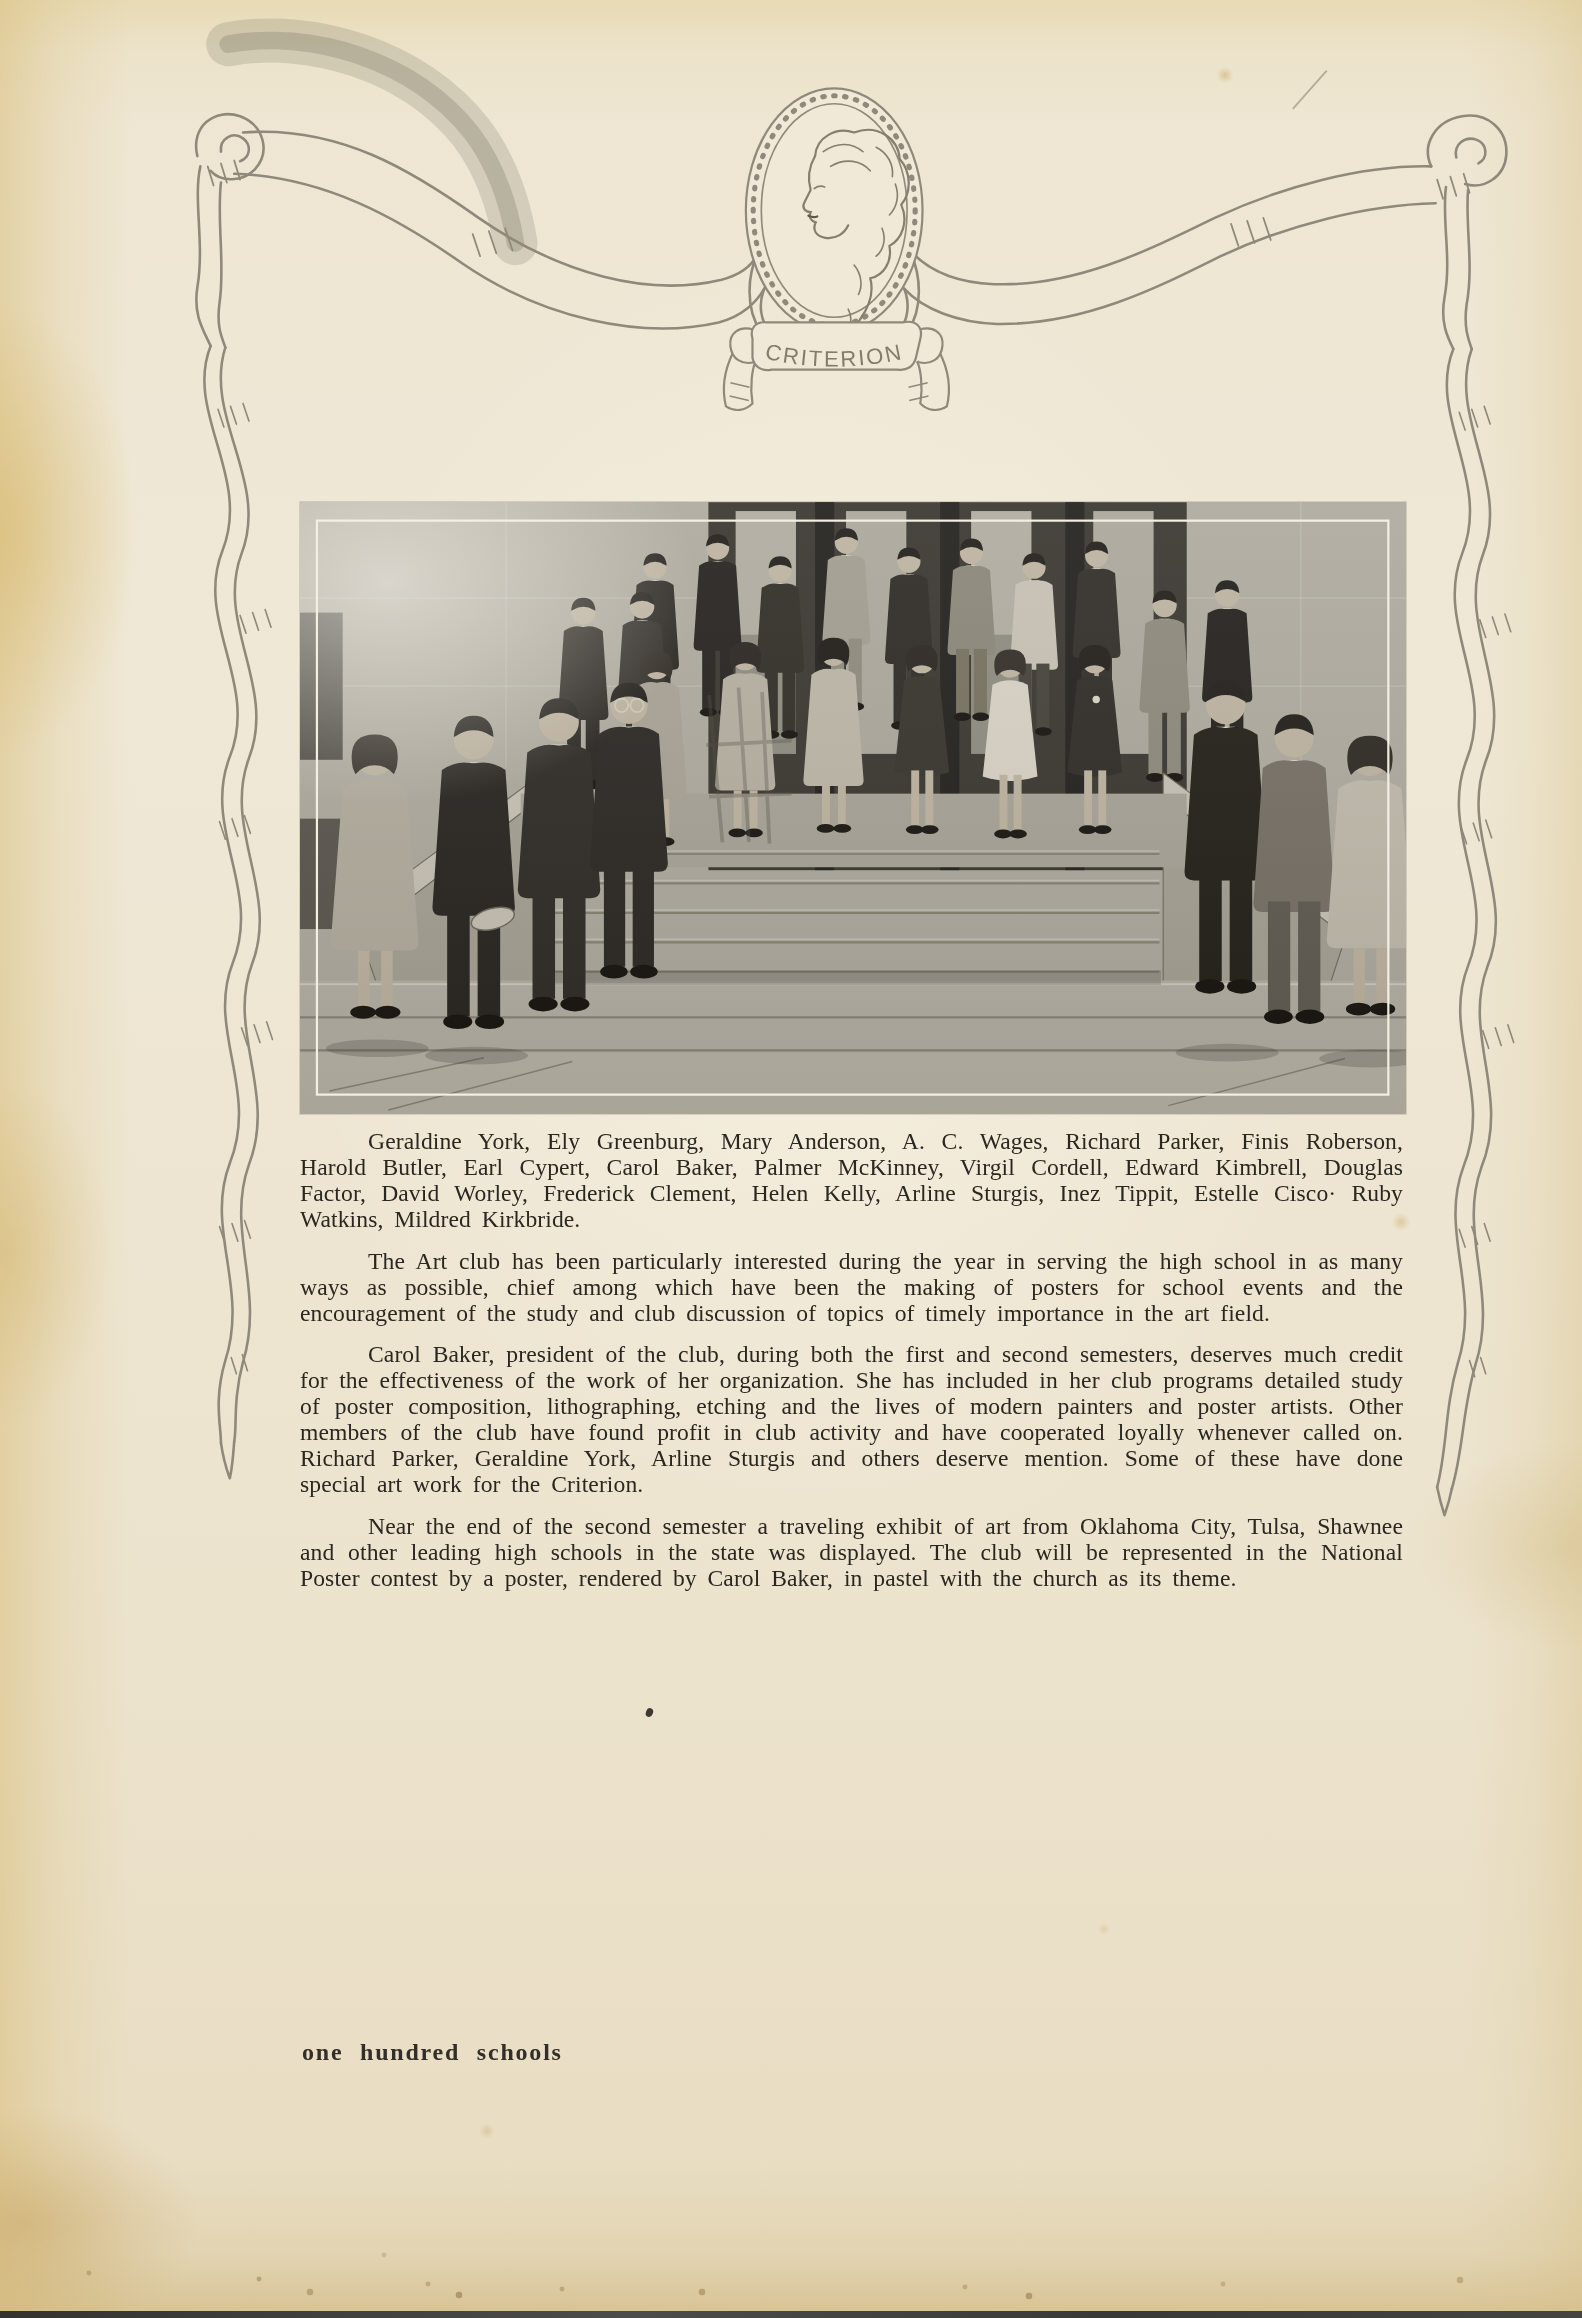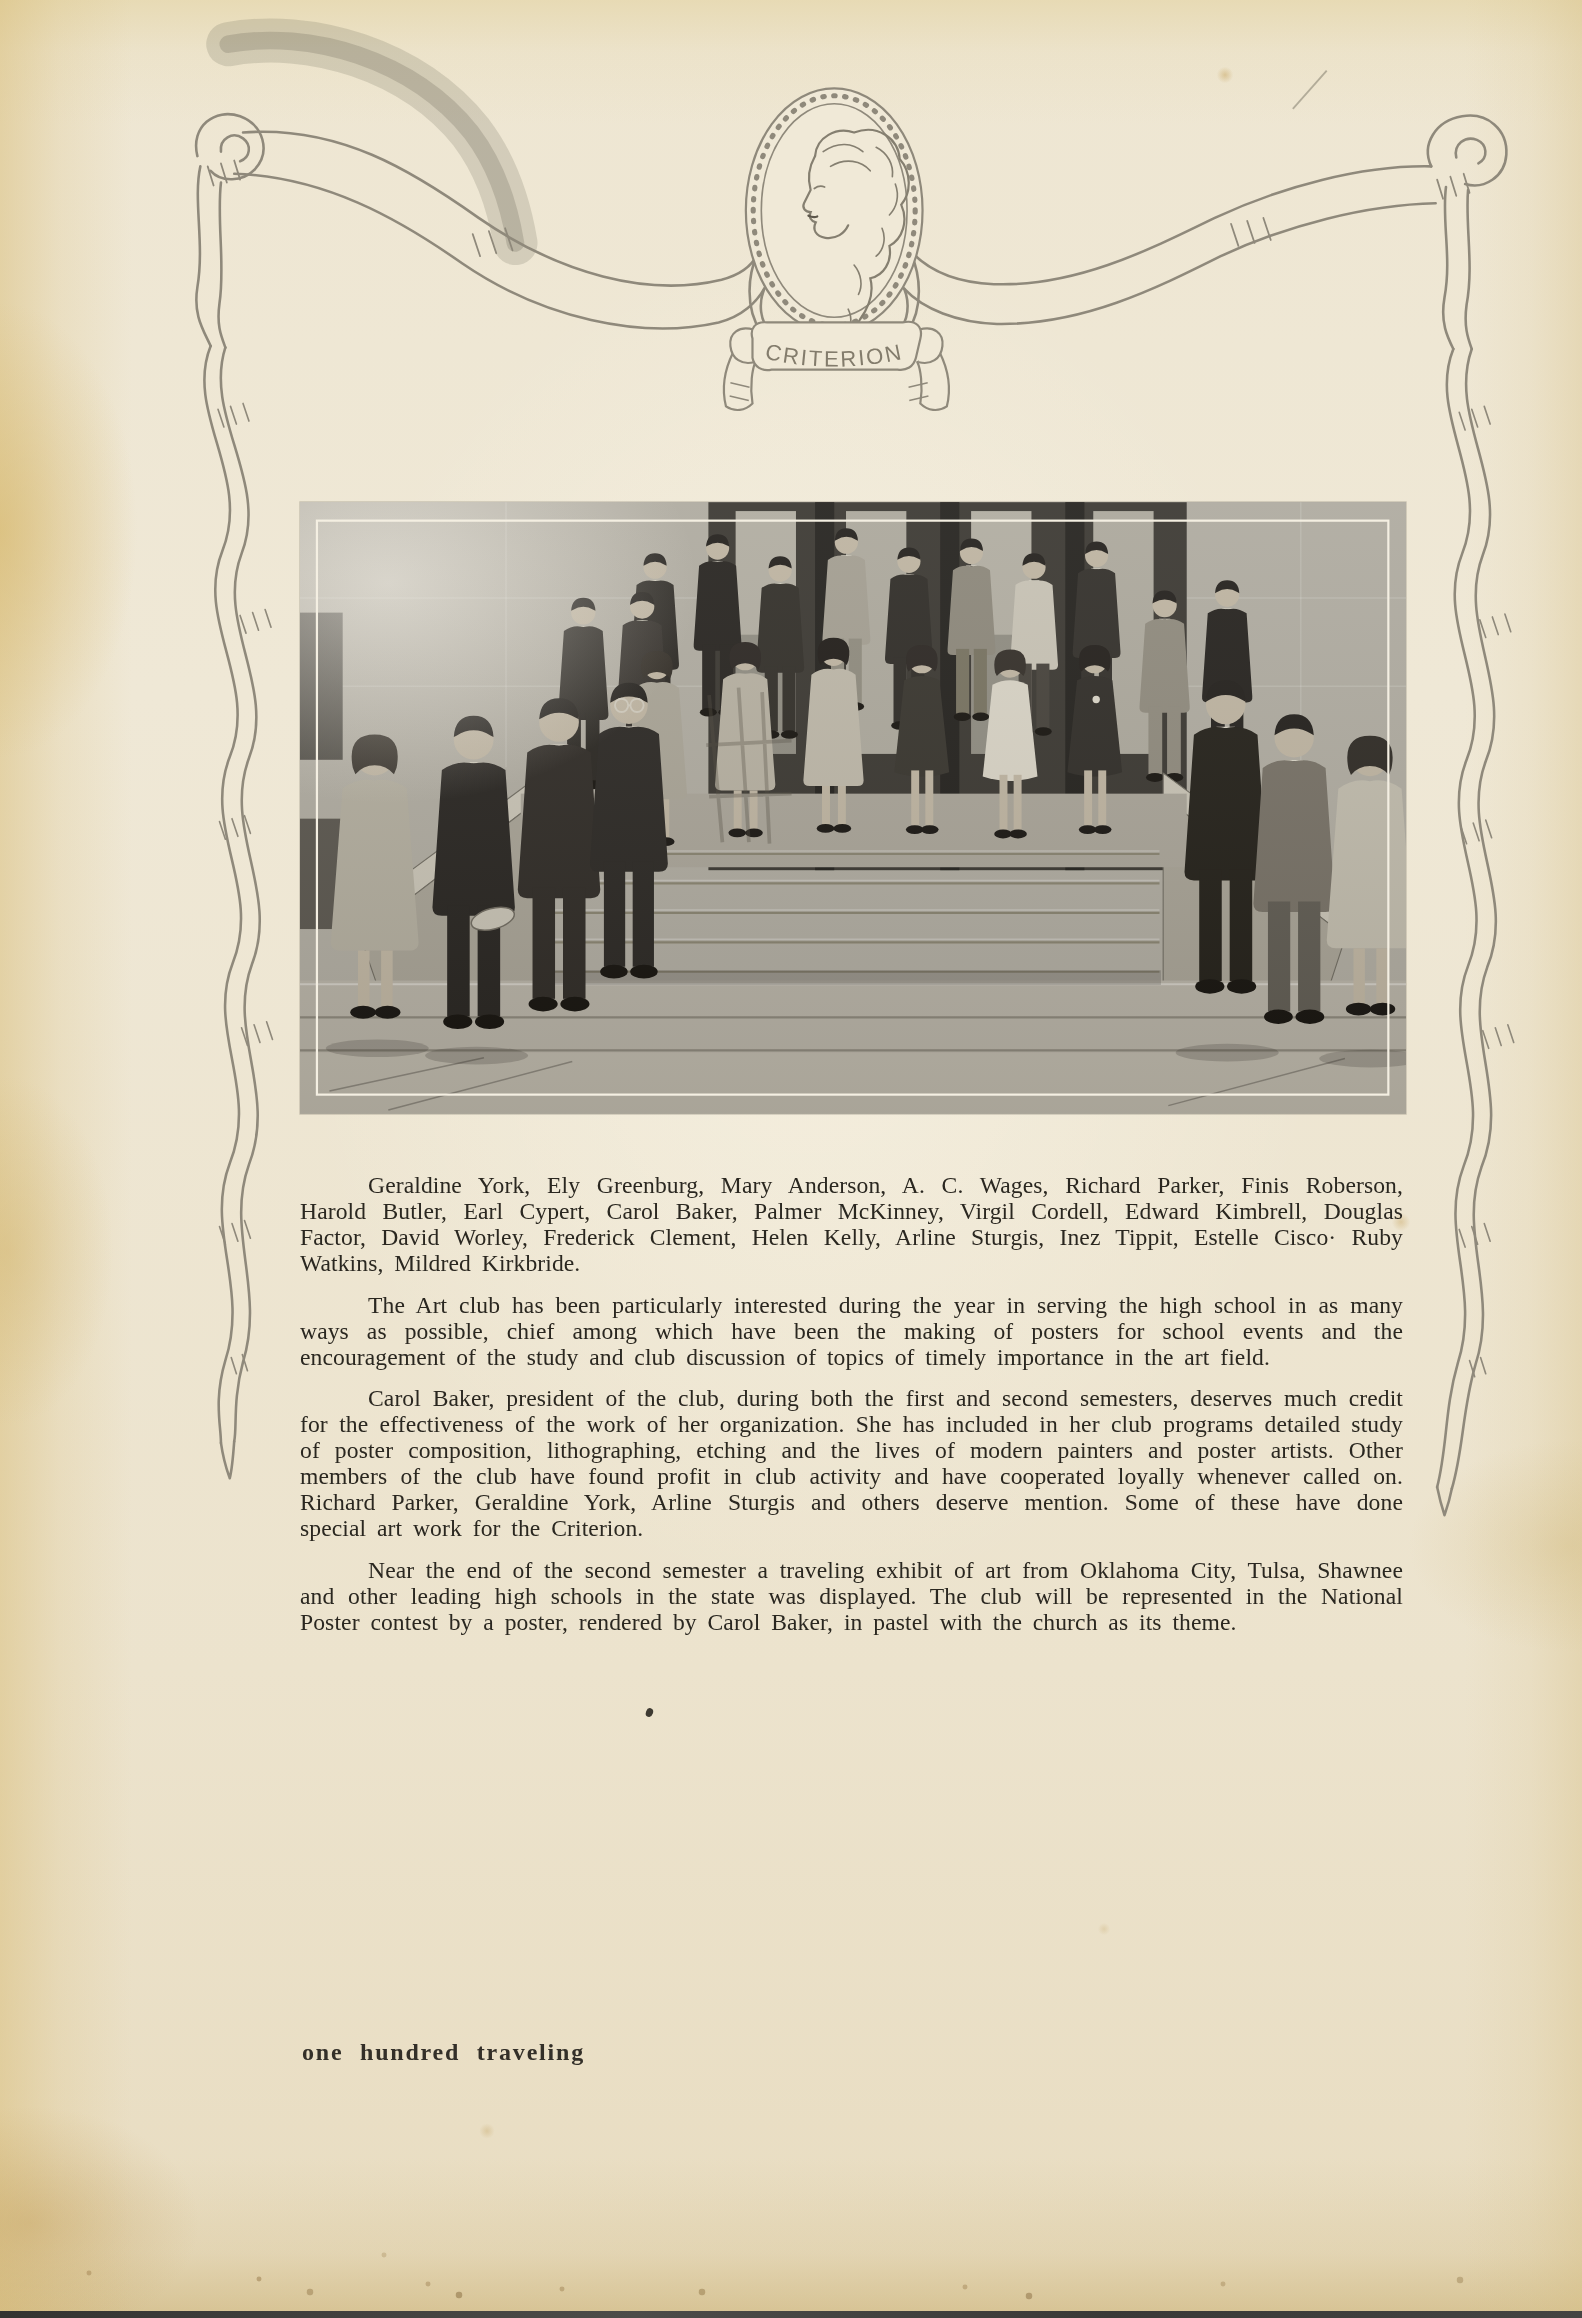--- a/index.html
+++ b/index.html
@@ -23,21 +23,21 @@
       linear-gradient(0deg, rgba(196,168,100,.50) 0px, rgba(196,168,100,.16) 66px, rgba(196,168,100,0) 162px),
       radial-gradient(ellipse 699px 920px at 810px 920px, rgba(255,252,242,.40), rgba(255,252,242,0) 75%),
       linear-gradient(180deg,#eee6d2 0%,#efe8d6 30%,#ece3cd 72%,#e8dcc0 100%);
   }
   .deco,.photo-svg{position:absolute;left:0;top:0;}
   .title{position:absolute;left:300px;top:393px;width:1103px;text-align:center;
     font:700 46px/1 "Liberation Serif",serif;letter-spacing:2.9px;word-spacing:19px;color:#221f1a;margin:0;}
   .photo{position:absolute;left:300px;top:502px;width:1106px;height:612px;background:#b3afa5;
     box-shadow:0 0 0 0.7px rgba(80,75,65,.25);}
   .photo svg{display:block;}
-  .copy{position:absolute;left:300px;top:1172px;width:1103px;}
+  .copy{position:absolute;left:300px;top:1128px;width:1103px;}
   .copy p{margin:0 0 15.5px;text-indent:68px;font-family:"Liberation Serif",serif;font-size:23.6px;
     line-height:26px;text-align:justify;color:#2a2720;word-spacing:4.8px;letter-spacing:0.1px;}
   .folio{position:absolute;left:302px;top:2040px;font:700 24px/1 "Liberation Serif",serif;
     letter-spacing:1.8px;word-spacing:8.8px;color:#332f28;}
   .ink-dot{position:absolute;left:646px;top:1708px;width:6.6px;height:8.8px;background:#3e3a32;
     border-radius:50%;transform:rotate(20deg);}
   .specks{position:absolute;left:0;top:0;width:2.2px;height:2.2px;border-radius:50%;background:transparent;
     box-shadow:258px 2278px 0 1.5px rgba(128,94,44,.38),309px 2291px 0 2.2px rgba(120,88,40,.34),
     427px 2283px 0 1.5px rgba(128,94,44,.30),458px 2294px 0 2.2px rgba(110,80,36,.40),
     561px 2288px 0 1.5px rgba(128,94,44,.32),701px 2291px 0 2.2px rgba(120,88,40,.36),
@@ -309,18 +309,18 @@
 
   <div class="copy">
     <p>Geraldine York, Ely Greenburg, Mary Anderson, A. C. Wages, Richard Parker, Finis Roberson, Harold Butler, Earl Cypert, Carol Baker, Palmer McKinney, Virgil Cordell, Edward Kimbrell, Douglas Factor, David Worley, Frederick Clement, Helen Kelly, Arline Sturgis, Inez Tippit, Estelle Cisco· Ruby Watkins, Mildred Kirkbride.</p>
     <p>The Art club has been particularly interested during the year in serving the high school in as many ways as possible, chief among which have been the making of posters for school events and the encouragement of the study and club discussion of topics of timely importance in the art field.</p>
     <p>Carol Baker, president of the club, during both the first and second semesters, deserves much credit for the effectiveness of the work of her organization. She has included in her club programs detailed study of poster composition, lithographing, etching and the lives of modern painters and poster artists. Other members of the club have found profit in club activity and have cooperated loyally whenever called on. Richard Parker, Geraldine York, Arline Sturgis and others deserve mention. Some of these have done special art work for the Criterion.</p>
     <p>Near the end of the second semester a traveling exhibit of art from Oklahoma City, Tulsa, Shawnee and other leading high schools in the state was displayed. The club will be represented in the National Poster contest by a poster, rendered by Carol Baker, in pastel with the church as its theme.</p>
   </div>
 
   <span class="ink-dot"></span>
 
-  <div class="folio">one hundred traveling</div>
+  <div class="folio">one hundred schools</div>
 
   <div class="specks"></div>
   <div class="scan-strip"></div>
 </div>
 
 
 </body></html>

